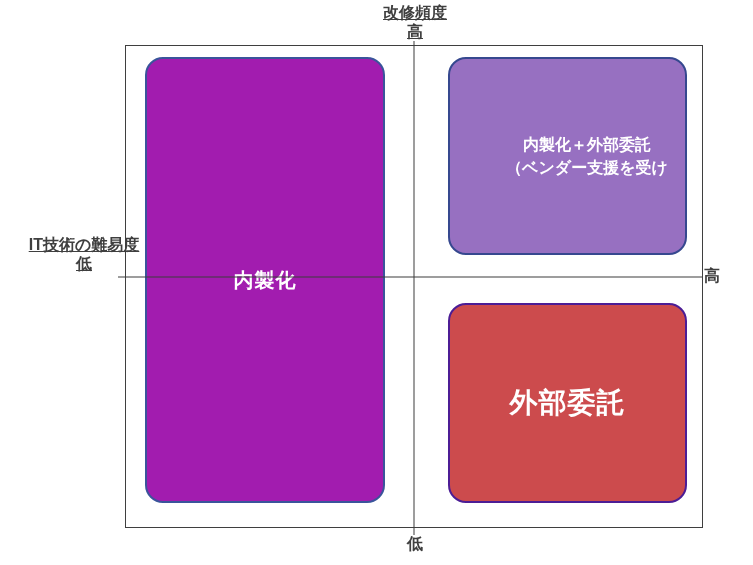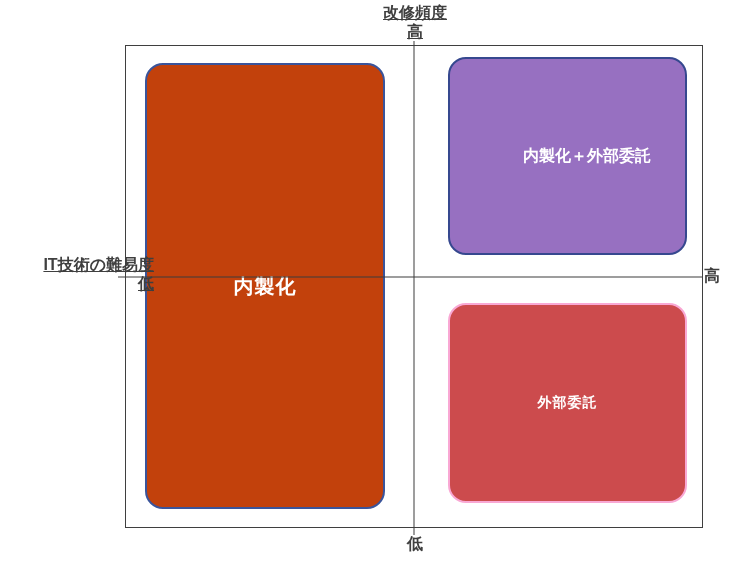--- a/index.html
+++ b/index.html
@@ -39,78 +39,79 @@
     border-radius: 18px;
     display: flex;
     align-items: center;
     justify-content: center;
     color: #ffffff;
     font-weight: bold;
     text-align: center;
     z-index: 2;
   }
   .box-blue {
-    left: 145px; top: 63px;
+    left: 145px; top: 57px;
     width: 240px; height: 446px;
-    background: #c2410c;
+    background: #a21caf;
     border: 2px solid #3A549B;
     font-size: 20px;
     letter-spacing: 1px;
   }
   .box-purple {
     left: 448px; top: 57px;
     width: 239px; height: 198px;
     background: #9770C1;
     border: 2px solid #36488F;
     font-size: 16px;
     line-height: 1.45;
     padding-left: 39px;
   }
   .box-red {
     left: 448px; top: 303px;
     width: 239px; height: 200px;
     background: #CC4B4D;
-    border: 2px solid #f9a8d4;
-    font-size: 14px;
+    border: 2px solid #4c1d95;
+    font-size: 28px;
     letter-spacing: 1px;
   }
   .box-purple .line { display: block; }
   .lbl {
     position: absolute;
     color: #3f3f3f;
     font-weight: bold;
     font-size: 16px;
     text-align: center;
     line-height: 1.18;
     z-index: 4;
     white-space: nowrap;
   }
   .lbl-top    { left: 335px; top: 4px;   width: 160px; }
   .lbl-right  { left: 704px; top: 267px; width: 40px; text-align: left; }
   .lbl-bottom { left: 335px; top: 535px; width: 160px; }
-  .lbl-left   { left: 14px;  top: 256px; width: 140px; text-align: right; }
+  .lbl-left   { left: 14px;  top: 236px; width: 140px; }
   .lbl .sub { display: block; text-decoration: underline; }
 </style>
 </head>
 <body>
 
 <div class="stage">
 
   <div class="plot"></div>
 
   <div class="vline"></div>
   <div class="hline"></div>
 
   <div class="box box-blue">
     <span>内製化</span>
   </div>
 
   <div class="box box-purple">
     <span>
       <span class="line">内製化＋外部委託</span>
+      <span class="line">（ベンダー支援を受け</span>
     </span>
   </div>
 
   <div class="box box-red">
     <span>外部委託</span>
   </div>
 
   <div class="lbl lbl-top">
     <span class="sub">改修頻度</span>
     <span class="sub">高</span>

